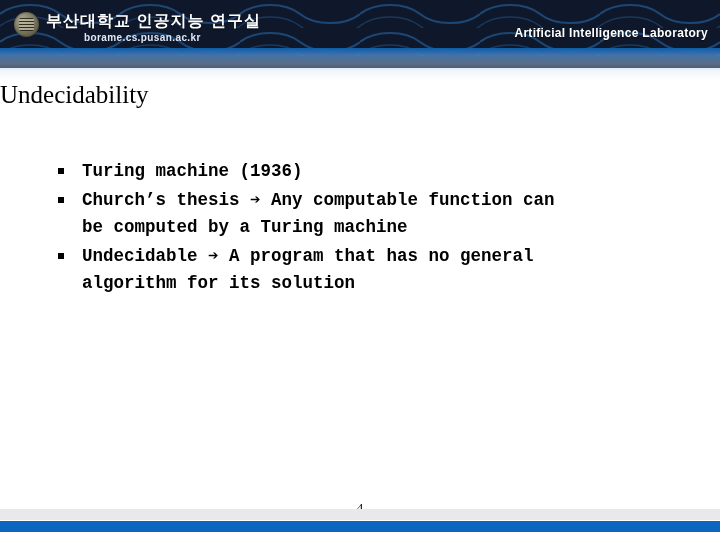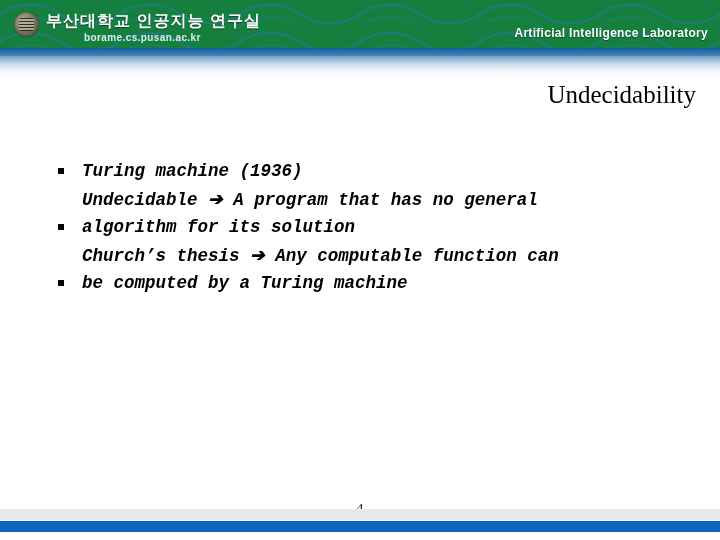--- a/index.html
+++ b/index.html
@@ -21,22 +21,22 @@
     width: 720px;
     height: 540px;
     background: #ffffff;
     overflow: hidden;
   }
   .header {
     position: absolute;
     left: 0;
     top: 0;
     width: 720px;
-    height: 56px;
-    background: #15803d;
+    height: 68px;
+    background: #0f172a;
     overflow: hidden;
   }
   .header-waves {
     position: absolute;
     inset: 0;
     opacity: 0.5;
   }
   .header-fade {
     position: absolute;
     left: 0;
@@ -107,39 +107,38 @@
     white-space: nowrap;
     text-shadow: 0 1px 1px rgba(0,0,0,0.4);
   }
 
   
   .slide-title {
     position: absolute;
     left: 0;
     top: 80px;
     width: 696px;
-    text-align: right;
+    text-align: left;
     font-family: "Liberation Serif", serif;
     font-size: 25px;
     color: #000000;
     line-height: 1.2;
   }
 
   
   .body-list {
     position: absolute;
     left: 58px;
     top: 158px;
     width: 620px;
   }
   .bullet-row {
     display: flex;
-    align-items: flex-end;
+    align-items: flex-start;
     margin-bottom: 2px;
-    font-style: italic;
   }
   .bullet-marker {
     flex: 0 0 auto;
     width: 24px;
     color: #000000;
     font-size: 17px;
     line-height: 27px;
     text-align: left;
     font-family: "DejaVu Sans", sans-serif;
   }
@@ -228,28 +227,28 @@
 
   <div class="body-list">
 
     <div class="bullet-row">
       <div class="bullet-marker"><span class="sq"></span></div>
       <div class="bullet-text">Turing machine (1936)</div>
     </div>
 
     <div class="bullet-row">
       <div class="bullet-marker"><span class="sq"></span></div>
+      <div class="bullet-text">Church’s thesis ➔ Any computable function can
+be computed by a Turing machine</div>
+    </div>
+
+    <div class="bullet-row">
+      <div class="bullet-marker"><span class="sq"></span></div>
       <div class="bullet-text">Undecidable ➔ A program that has no general
 algorithm for its solution</div>
-    </div>
-
-    <div class="bullet-row">
-      <div class="bullet-marker"><span class="sq"></span></div>
-      <div class="bullet-text">Church’s thesis ➔ Any computable function can
-be computed by a Turing machine</div>
     </div>
 
 
   </div>
 
   <div class="page-number">4</div>
   <div class="footer-gray"></div>
   <div class="footer-blue"></div>
   <div class="footer-white"></div>
 

